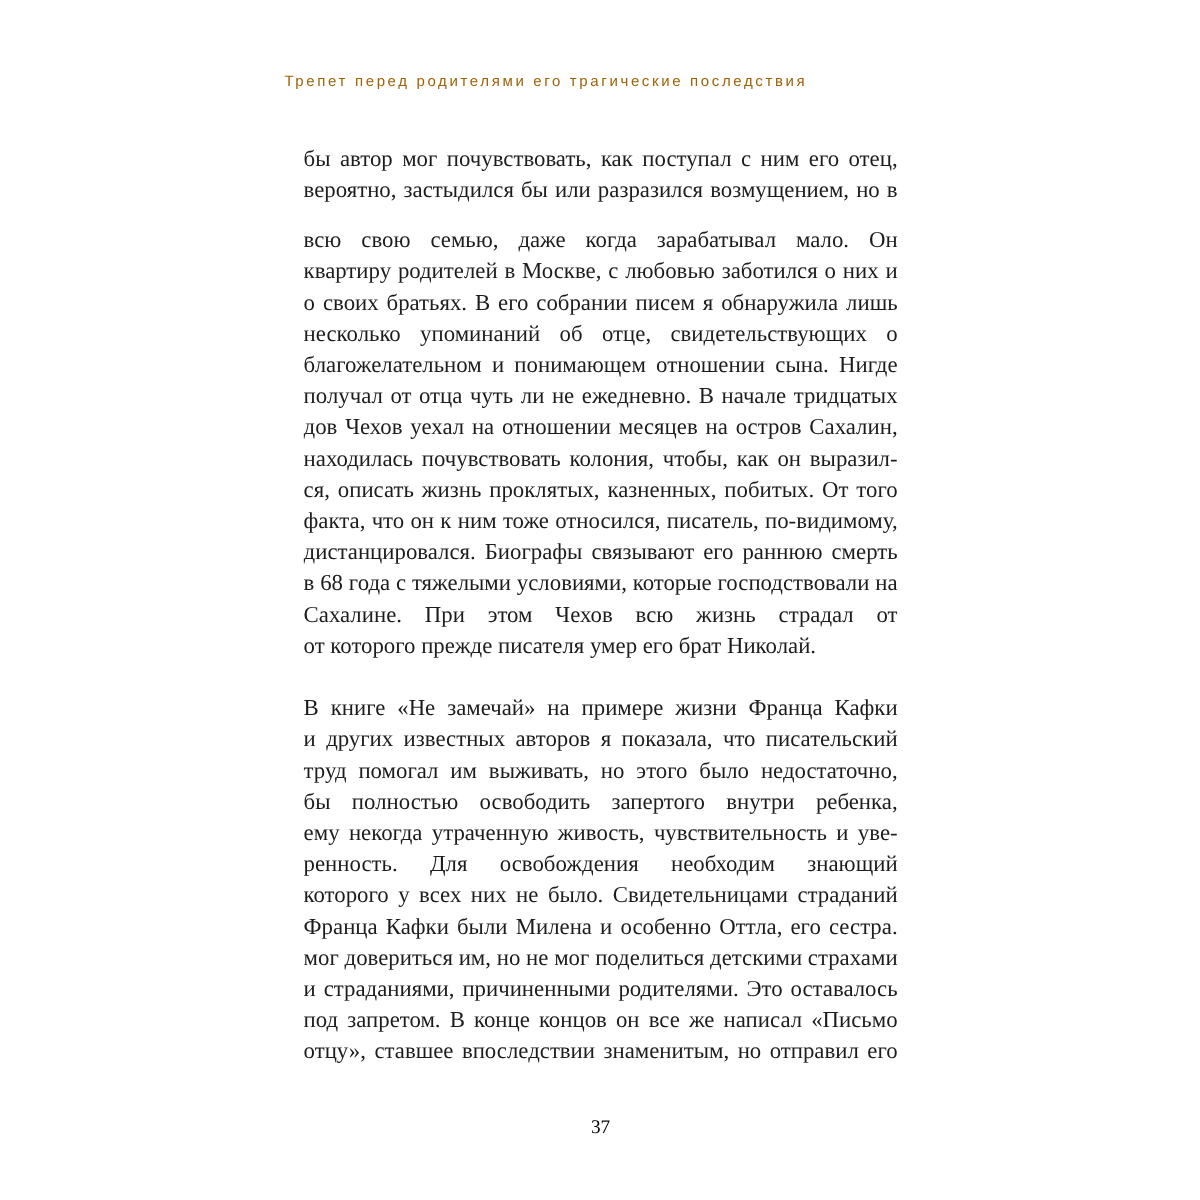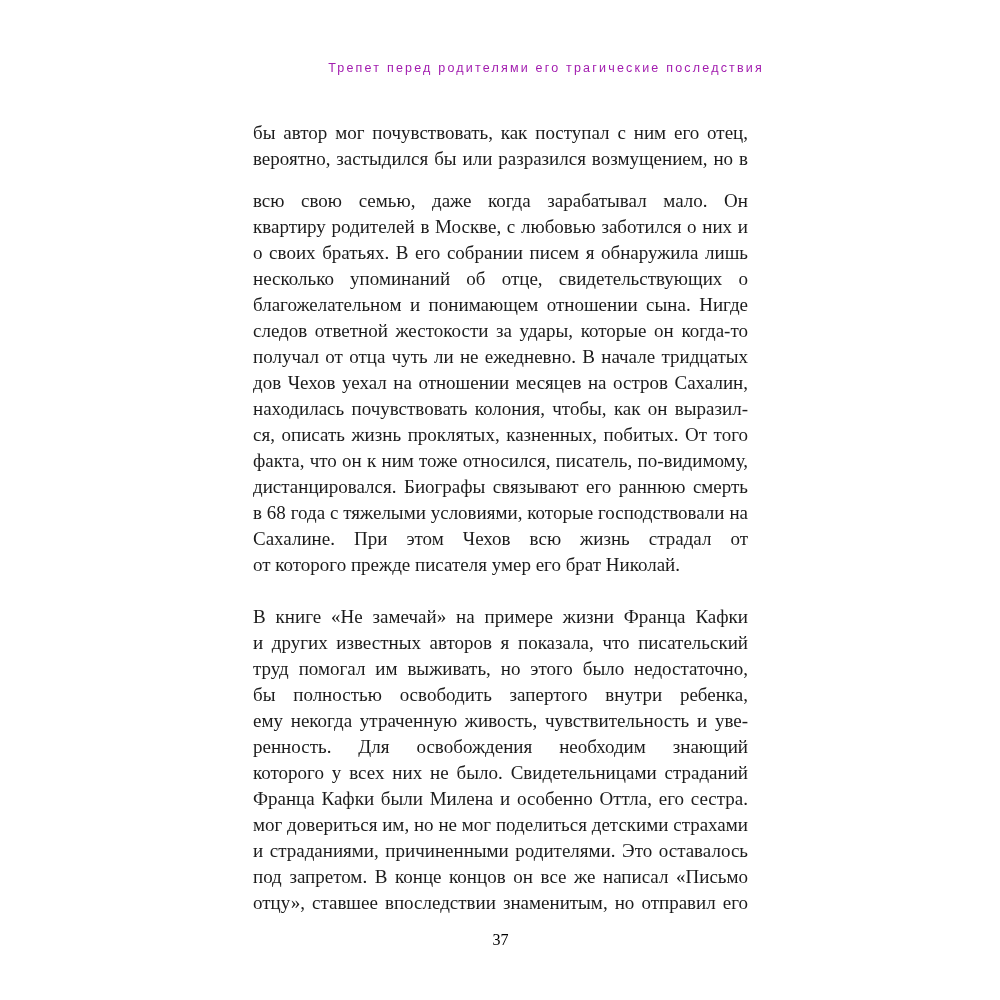--- a/index.html
+++ b/index.html
@@ -13,25 +13,25 @@
     height: 1000px;
     background: #ffffff;
     overflow: hidden;
     font-family: "Liberation Serif", serif;
   }
   .running-header {
     position: absolute;
     top: 61px;
     left: 237px;
     width: 527px;
-    text-align: right;
+    text-align: left;
     font-family: "Liberation Sans", sans-serif;
     font-size: 12.5px;
     letter-spacing: 2.2px;
-    color: #a21caf;
+    color: #a16207;
     white-space: nowrap;
   }
   .body-text {
     position: absolute;
     top: 104px;
     left: 237px;
     width: 527px;
     font-family: "Liberation Serif", serif;
     font-size: 19px;
     line-height: 26px;
@@ -78,21 +78,20 @@
       <div class="paragraph">
         <div class="line">бы автор мог почувствовать, как поступал с ним его отец, он,</div>
         <div class="line">вероятно, застыдился бы или разразился возмущением, но в то</div>
       </div>
       <div class="paragraph">
         <div class="line">всю свою семью, даже когда зарабатывал мало. Он оплачивал</div>
         <div class="line">квартиру родителей в Москве, с любовью заботился о них и</div>
         <div class="line">о своих братьях. В его собрании писем я обнаружила лишь</div>
         <div class="line">несколько упоминаний об отце, свидетельствующих о вполне</div>
         <div class="line">благожелательном и понимающем отношении сына. Нигде нет</div>
-        <div class="line">следов ответной жестокости за удары, которые он когда-то</div>
         <div class="line">получал от отца чуть ли не ежедневно. В начале тридцатых го-</div>
         <div class="line">дов Чехов уехал на отношении месяцев на остров Сахалин, где</div>
         <div class="line">находилась почувствовать колония, чтобы, как он выразил-</div>
         <div class="line">ся, описать жизнь проклятых, казненных, побитых. От того</div>
         <div class="line">факта, что он к ним тоже относился, писатель, по-видимому,</div>
         <div class="line">дистанцировался. Биографы связывают его раннюю смерть</div>
         <div class="line">в 68 года с тяжелыми условиями, которые господствовали на</div>
         <div class="line">Сахалине. При этом Чехов всю жизнь страдал от туберкулеза,</div>
         <div class="line last">от которого прежде писателя умер его брат Николай.</div>
       </div>

